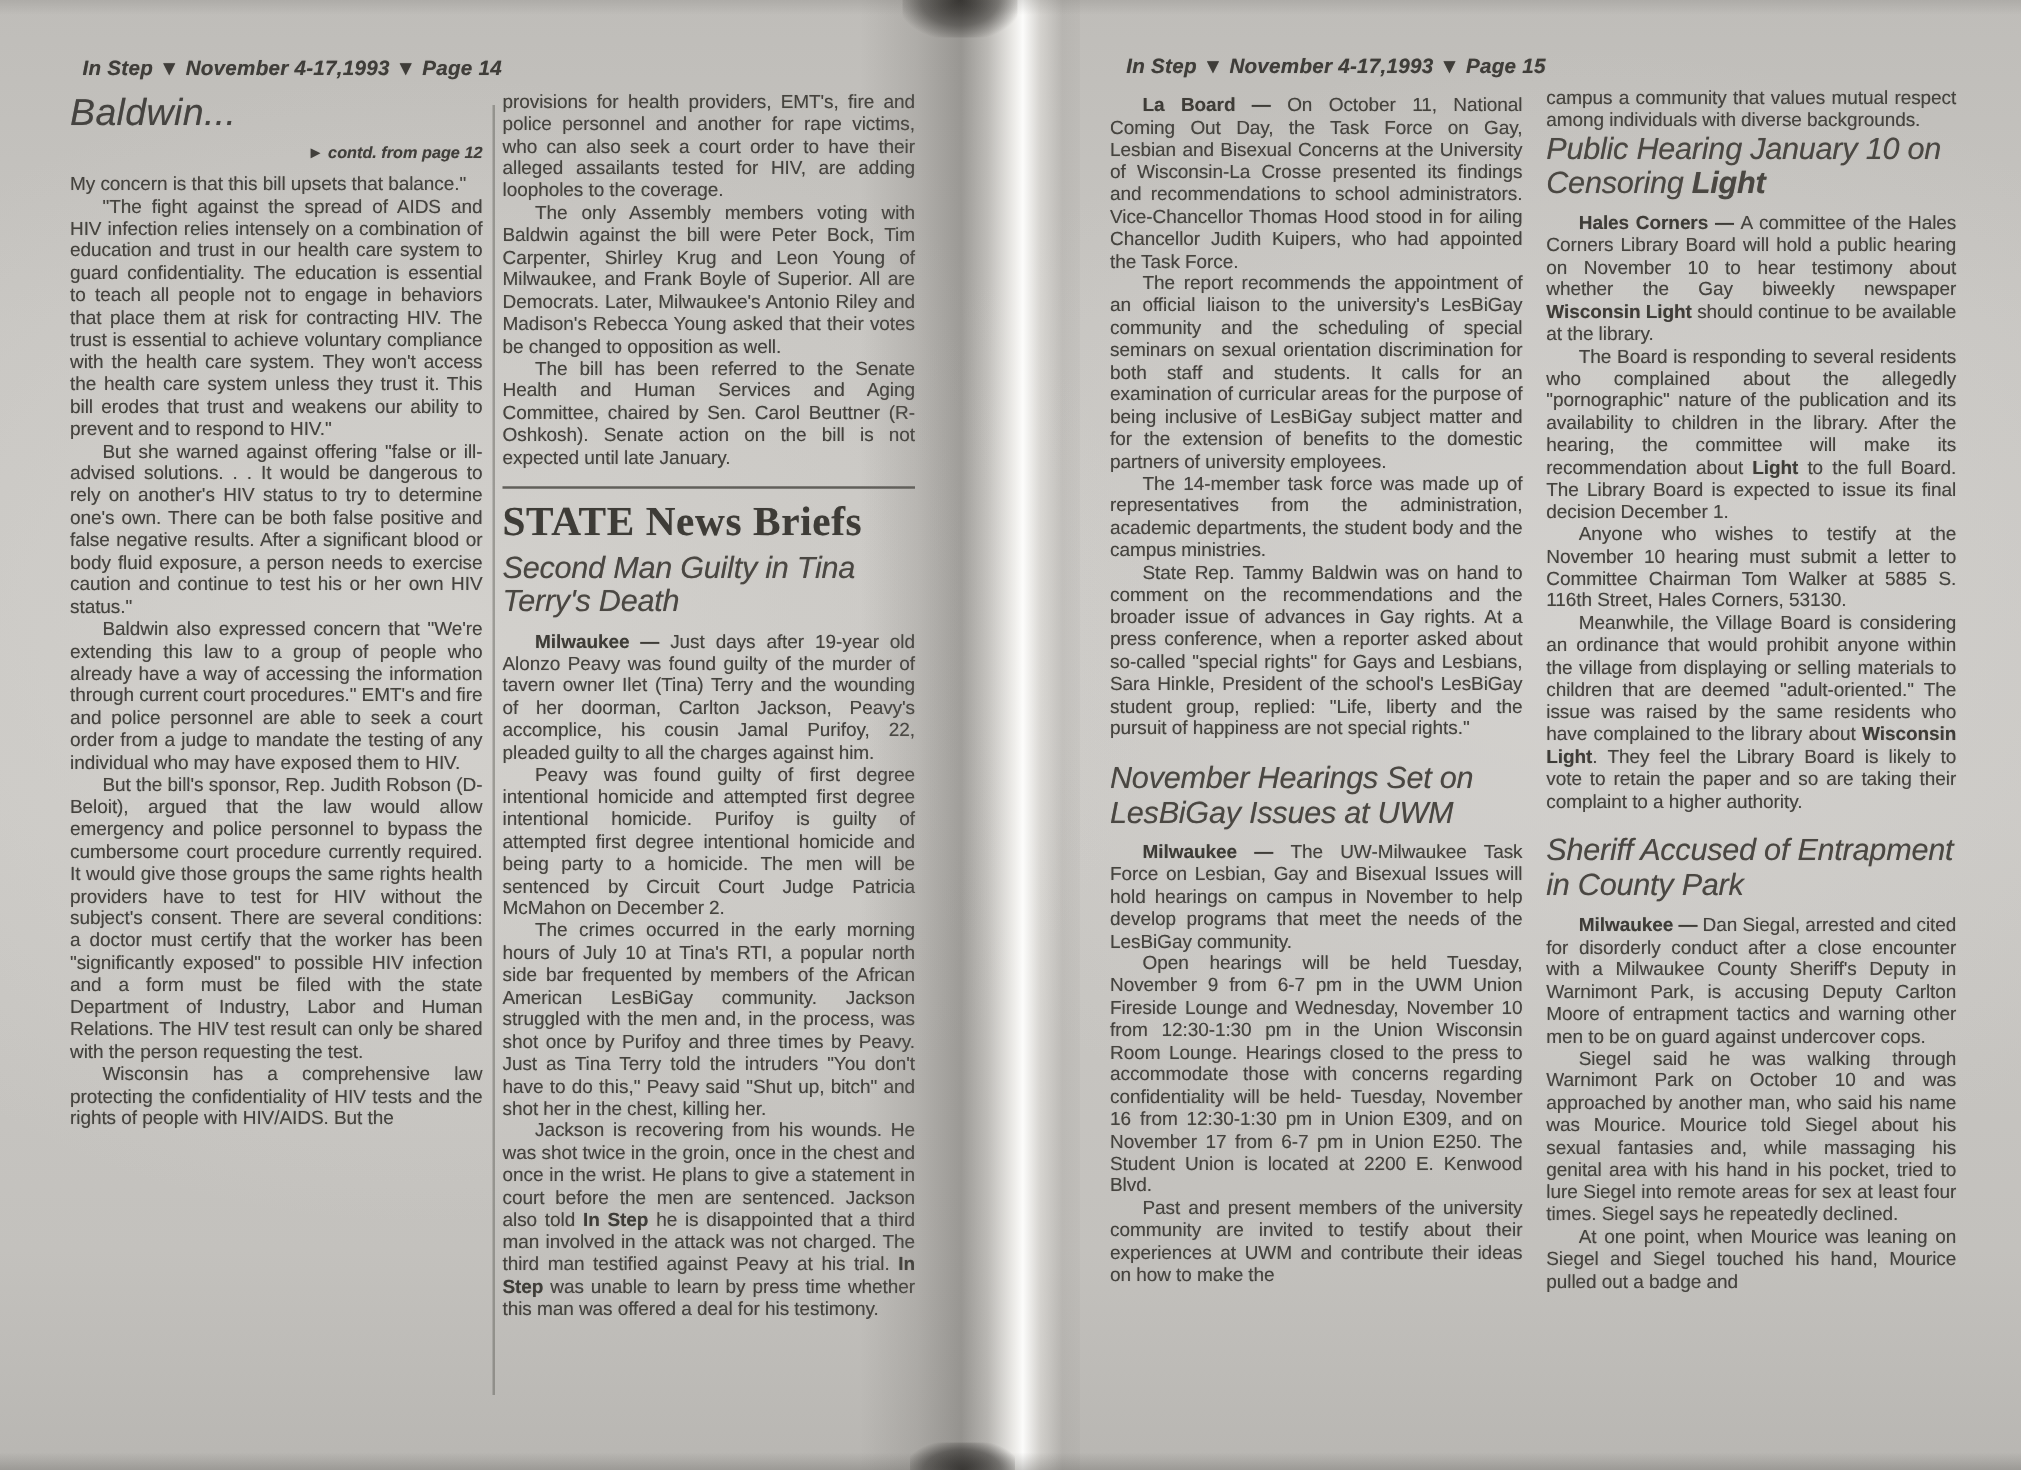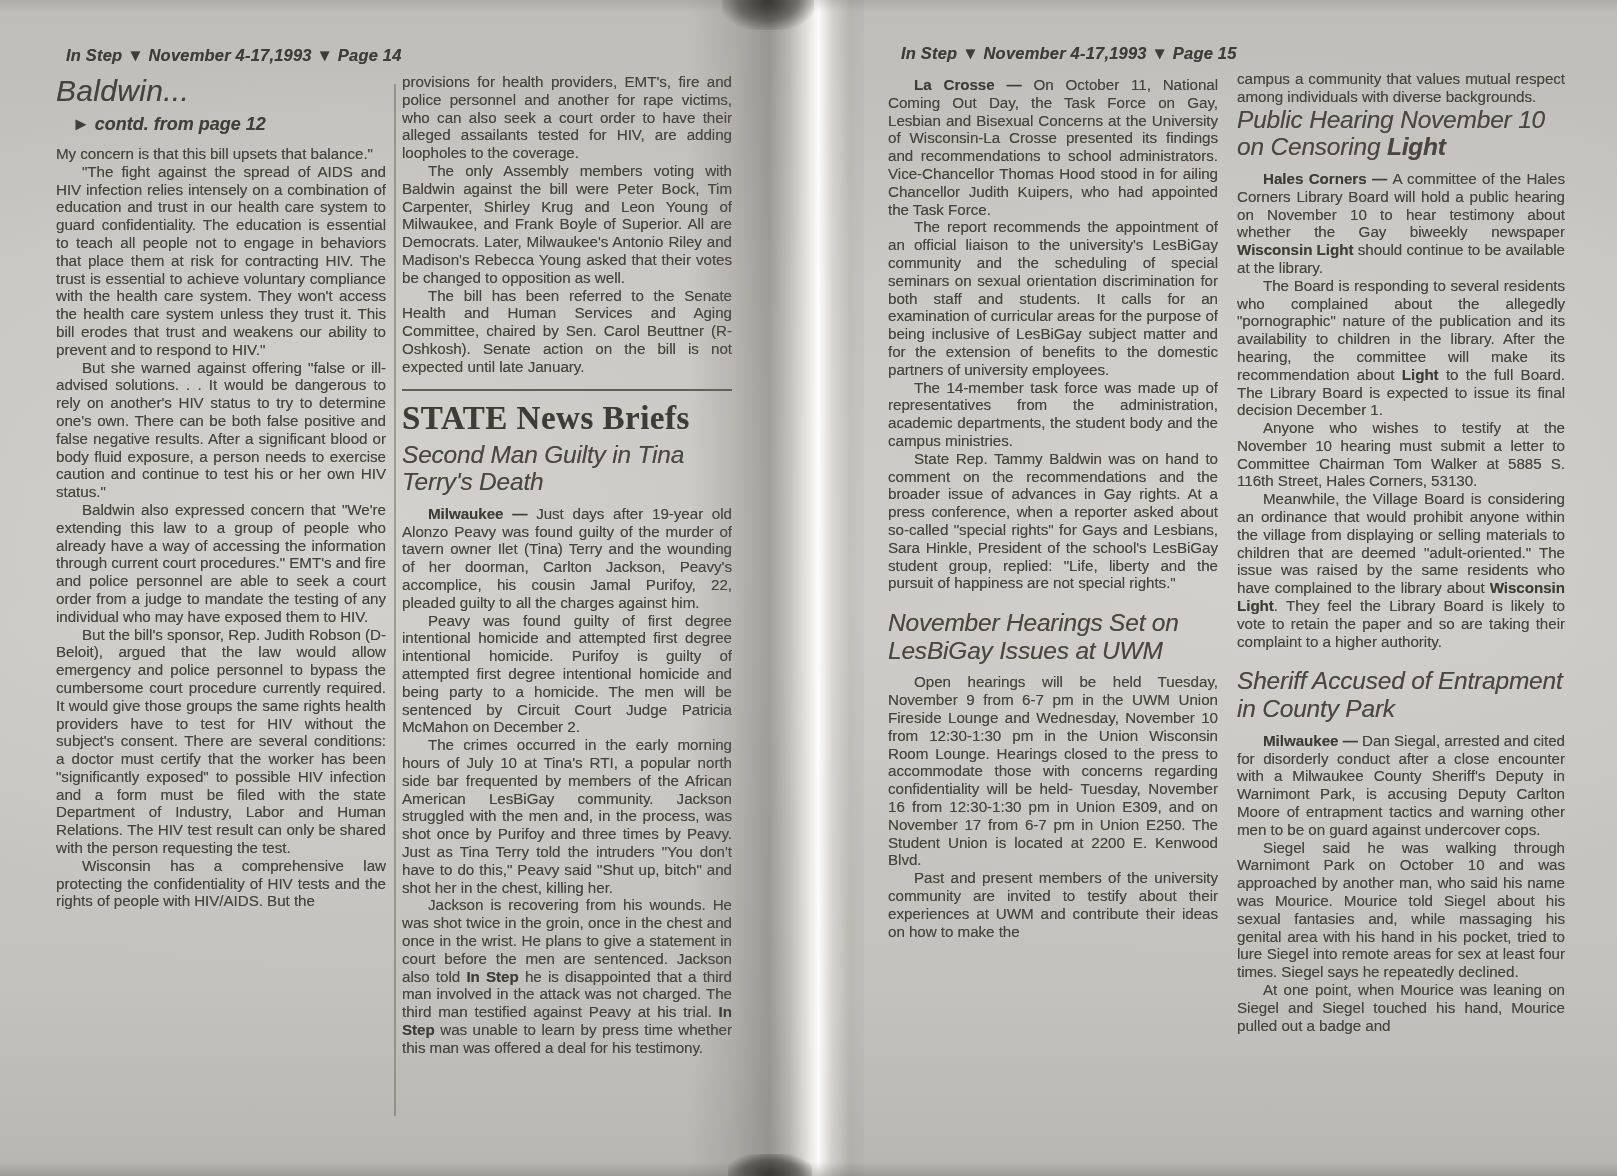--- a/index.html
+++ b/index.html
@@ -47,21 +47,21 @@
     margin:0;font-size:15.2px;line-height:17.8px;text-align:justify;
     text-indent:26px;color:#45433e;letter-spacing:-.05px;
   }
   .col p.ni{text-indent:0;}
   .b{font-weight:bold;color:#3e3c37;}
 
   .cont-title{
     margin:0 0 6px 0;font-style:italic;font-weight:normal;font-size:30px;
     color:#454340;letter-spacing:.3px;
   }
-  .contd{font-style:italic;font-weight:bold;font-size:18px;margin:2px 0 10px 16px;color:#413f3b;}
+  .contd{font-style:italic;font-weight:bold;font-size:13px;margin:2px 0 10px 4px;color:#413f3b;text-align:right;}
 
   .section-rule{border:none;border-top:2.5px solid rgba(78,76,71,.85);margin:13px 0 0 0;}
   .section-title{
     margin:9px 0 4px 0;font-family:"Liberation Serif",serif;font-weight:bold;
     font-size:33px;color:#3e3c37;letter-spacing:.5px;
   }
   .article{margin-top:17px;}
   .articles > .article:first-child{margin-top:0;}
   .article-head{
     margin:0 0 9px 0;font-style:italic;font-weight:normal;font-size:24.5px;
@@ -115,43 +115,44 @@
     </div>
   </div>
 
   <div>
     <div class="page-header" style="left:901px;top:44px;">In Step ▼ November 4-17,1993 ▼ Page 15</div>
 
     <div class="col" style="left:888px;top:76px;width:330px;">
       <div class="articles">
           <div class="article">
             <div>
-              <p><span class="b">La Crosse — </span><span>On October 11, National Coming Out Day, the Task Force on Gay, Lesbian and Bisexual Concerns at the University of Wisconsin-La Crosse presented its findings and recommendations to school administrators. Vice-Chancellor Thomas Hood stood in for ailing Chancellor Judith Kuipers, who had appointed the Task Force.</span></p>
+              <p><span class="b">La Board — </span><span>On October 11, National Coming Out Day, the Task Force on Gay, Lesbian and Bisexual Concerns at the University of Wisconsin-La Crosse presented its findings and recommendations to school administrators. Vice-Chancellor Thomas Hood stood in for ailing Chancellor Judith Kuipers, who had appointed the Task Force.</span></p>
               <p><span>The report recommends the appointment of an official liaison to the university's LesBiGay community and the scheduling of special seminars on sexual orientation discrimination for both staff and students. It calls for an examination of curricular areas for the purpose of being inclusive of LesBiGay subject matter and for the extension of benefits to the domestic partners of university employees.</span></p>
               <p><span>The 14-member task force was made up of representatives from the administration, academic departments, the student body and the campus ministries.</span></p>
               <p><span>State Rep. Tammy Baldwin was on hand to comment on the recommendations and the broader issue of advances in Gay rights. At a press conference, when a reporter asked about so-called "special rights" for Gays and Lesbians, Sara Hinkle, President of the school's LesBiGay student group, replied: "Life, liberty and the pursuit of happiness are not special rights."</span></p>
             </div>
           </div>
           <div class="article">
             <h3 class="article-head"><span>November Hearings Set on LesBiGay Issues at UWM</span></h3>
             <div>
+              <p><span class="b">Milwaukee — </span><span>The UW-Milwaukee Task Force on Lesbian, Gay and Bisexual Issues will hold hearings on campus in November to help develop programs that meet the needs of the LesBiGay community.</span></p>
               <p><span>Open hearings will be held Tuesday, November 9 from 6-7 pm in the UWM Union Fireside Lounge and Wednesday, November 10 from 12:30-1:30 pm in the Union Wisconsin Room Lounge. Hearings closed to the press to accommodate those with concerns regarding confidentiality will be held- Tuesday, November 16 from 12:30-1:30 pm in Union E309, and on November 17 from 6-7 pm in Union E250. The Student Union is located at 2200 E. Kenwood Blvd.</span></p>
               <p><span>Past and present members of the university community are invited to testify about their experiences at UWM and contribute their ideas on how to make the</span></p>
             </div>
           </div>
         </div>
     </div>
 
     <div class="col" style="left:1237px;top:70px;width:328px;">
       <div class="paras">
           <p class="ni"><span>campus a community that values mutual respect among individuals with diverse backgrounds.</span></p>
         </div>
       <div class="articles">
           <div class="article">
-            <h3 class="article-head"><span>Public Hearing November 10 on Censoring </span><span class="bi">Light</span></h3>
+            <h3 class="article-head"><span>Public Hearing January 10 on Censoring </span><span class="bi">Light</span></h3>
             <div>
               <p><span class="b">Hales Corners — </span><span>A committee of the Hales Corners Library Board will hold a public hearing on November 10 to hear testimony about whether the Gay biweekly newspaper </span><span class="b">Wisconsin Light</span><span> should continue to be available at the library.</span></p>
               <p><span>The Board is responding to several residents who complained about the allegedly "pornographic" nature of the publication and its availability to children in the library. After the hearing, the committee will make its recommendation about </span><span class="b">Light</span><span> to the full Board. The Library Board is expected to issue its final decision December 1.</span></p>
               <p><span>Anyone who wishes to testify at the November 10 hearing must submit a letter to Committee Chairman Tom Walker at 5885 S. 116th Street, Hales Corners, 53130.</span></p>
               <p><span>Meanwhile, the Village Board is considering an ordinance that would prohibit anyone within the village from displaying or selling materials to children that are deemed "adult-oriented." The issue was raised by the same residents who have complained to the library about </span><span class="b">Wisconsin Light</span><span>. They feel the Library Board is likely to vote to retain the paper and so are taking their complaint to a higher authority.</span></p>
             </div>
           </div>
           <div class="article">
             <h3 class="article-head"><span>Sheriff Accused of Entrapment in County Park</span></h3>
             <div>

